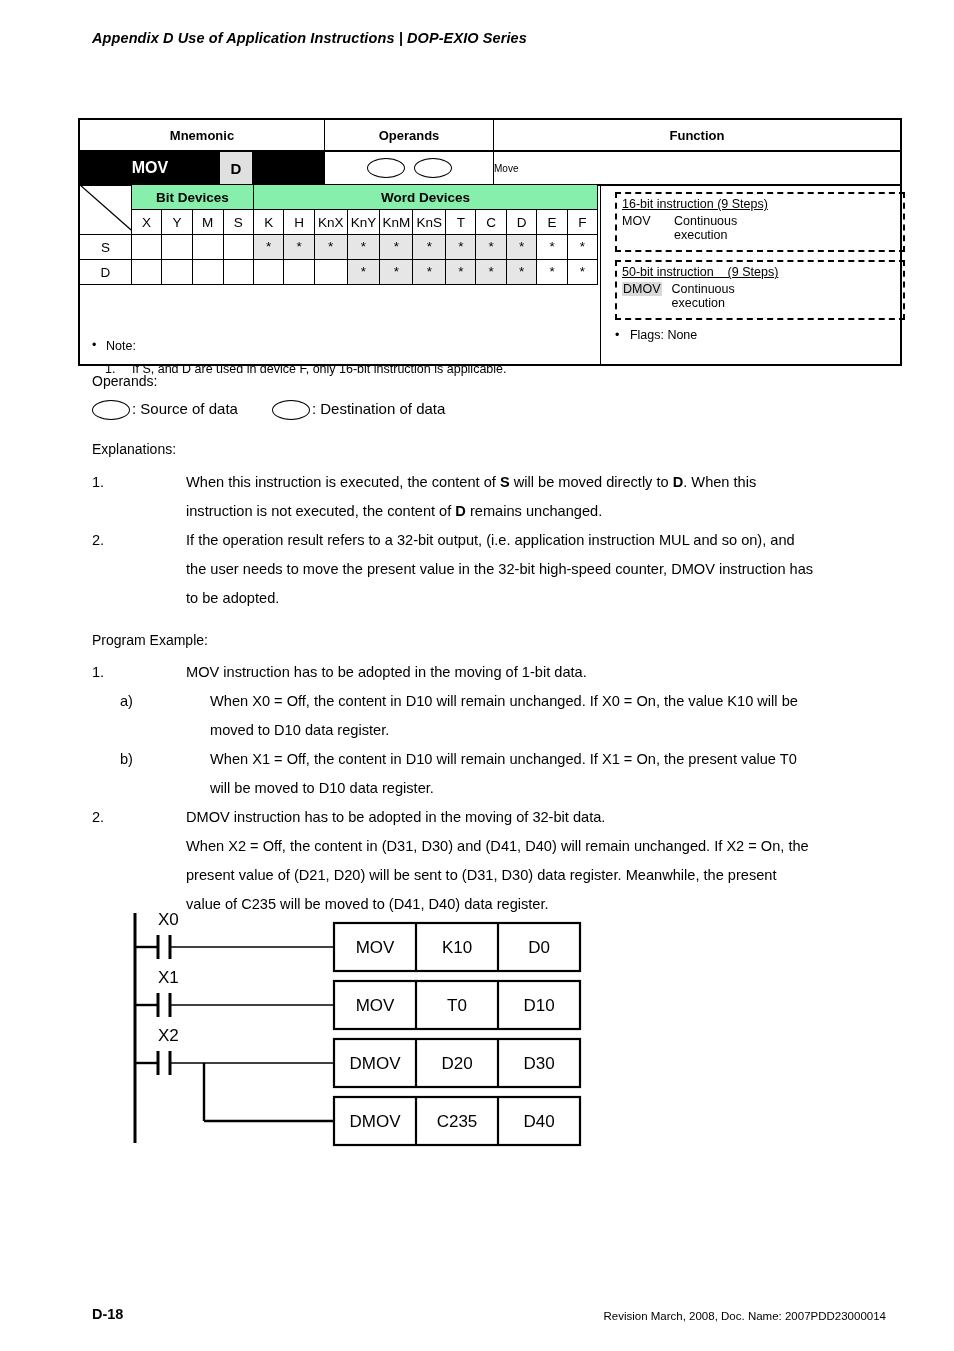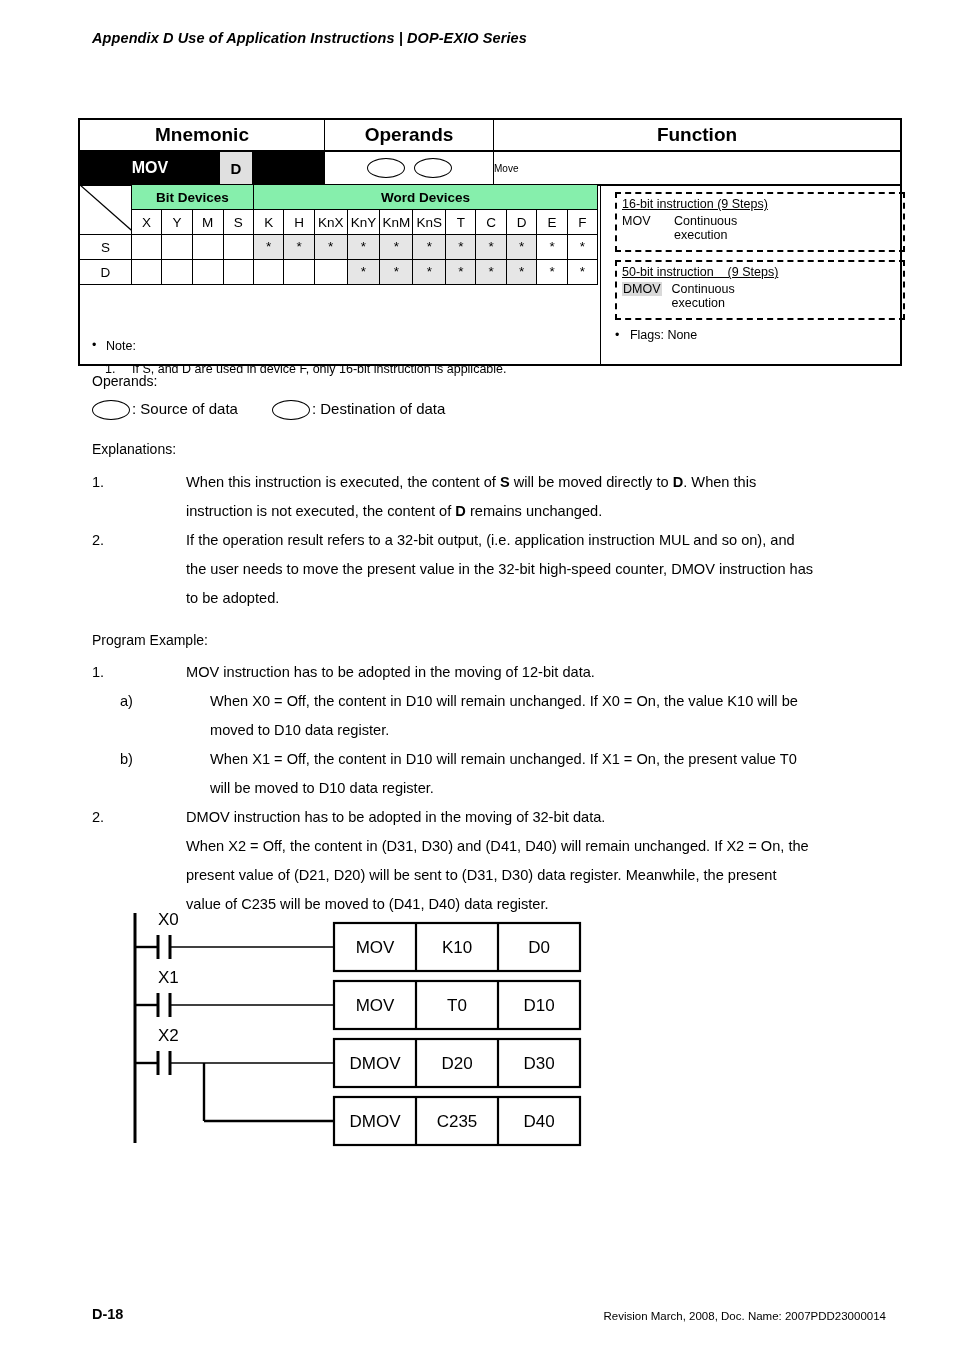--- a/index.html
+++ b/index.html
@@ -17,21 +17,21 @@
     letter-spacing:.1px;
   }
 
   
   .instr-table{
     position:absolute;left:78px;top:118px;width:824px;
     border:2px solid #000;border-collapse:collapse;
   }
   .instr-table td{border:1px solid #000;padding:0;}
   .hdr-row td{
-    height:30px;text-align:center;font-size:19px;font-weight:bold;
+    height:30px;text-align:center;font-size:13px;font-weight:bold;
     border-bottom:2px solid #000;
   }
   .col-mnemonic{width:244px;}
   .col-operands{width:168px;}
   .col-function{width:auto;}
 
   .mnemonic-cell{height:32px;position:relative;padding:0;}
   .mnemonic-black{
     position:absolute;left:0;top:0;width:140px;height:100%;
     background:#000;color:#fff;font-size:16px;font-weight:bold;
@@ -284,21 +284,21 @@
       <span class="cont">If the operation result refers to a 32-bit output, (i.e. application instruction MUL and so on), and</span>
       <span class="cont">the user needs to move the present value in the 32-bit high-speed counter, DMOV instruction has</span>
       <span class="cont">to be adopted.</span>
     </div>
   </div>
 
   <div class="sec-title" style="left:92px;top:632px;">Program Example:</div>
   <div class="numlist" style="left:92px;top:658px;width:810px;">
     <div class="li">
       <span class="marker">1.</span>
-      <span class="cont">MOV instruction has to be adopted in the moving of 12-bit data.</span>
+      <span class="cont">MOV instruction has to be adopted in the moving of 1-bit data.</span>
     </div>
     <div class="li sub">
       <span class="marker">a)</span>
       <span class="cont">When X0 = Off, the content in D10 will remain unchanged. If X0 = On, the value K10 will be</span>
       <span class="cont">moved to D10 data register.</span>
     </div>
     <div class="li sub">
       <span class="marker">b)</span>
       <span class="cont">When X1 = Off, the content in D10 will remain unchanged. If X1 = On, the present value T0</span>
       <span class="cont">will be moved to D10 data register.</span>

